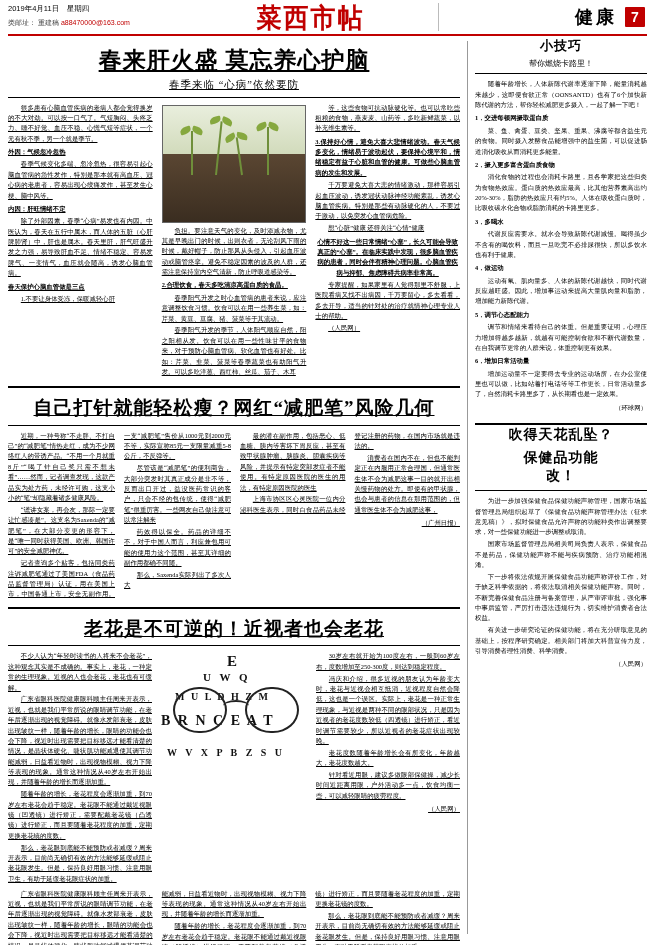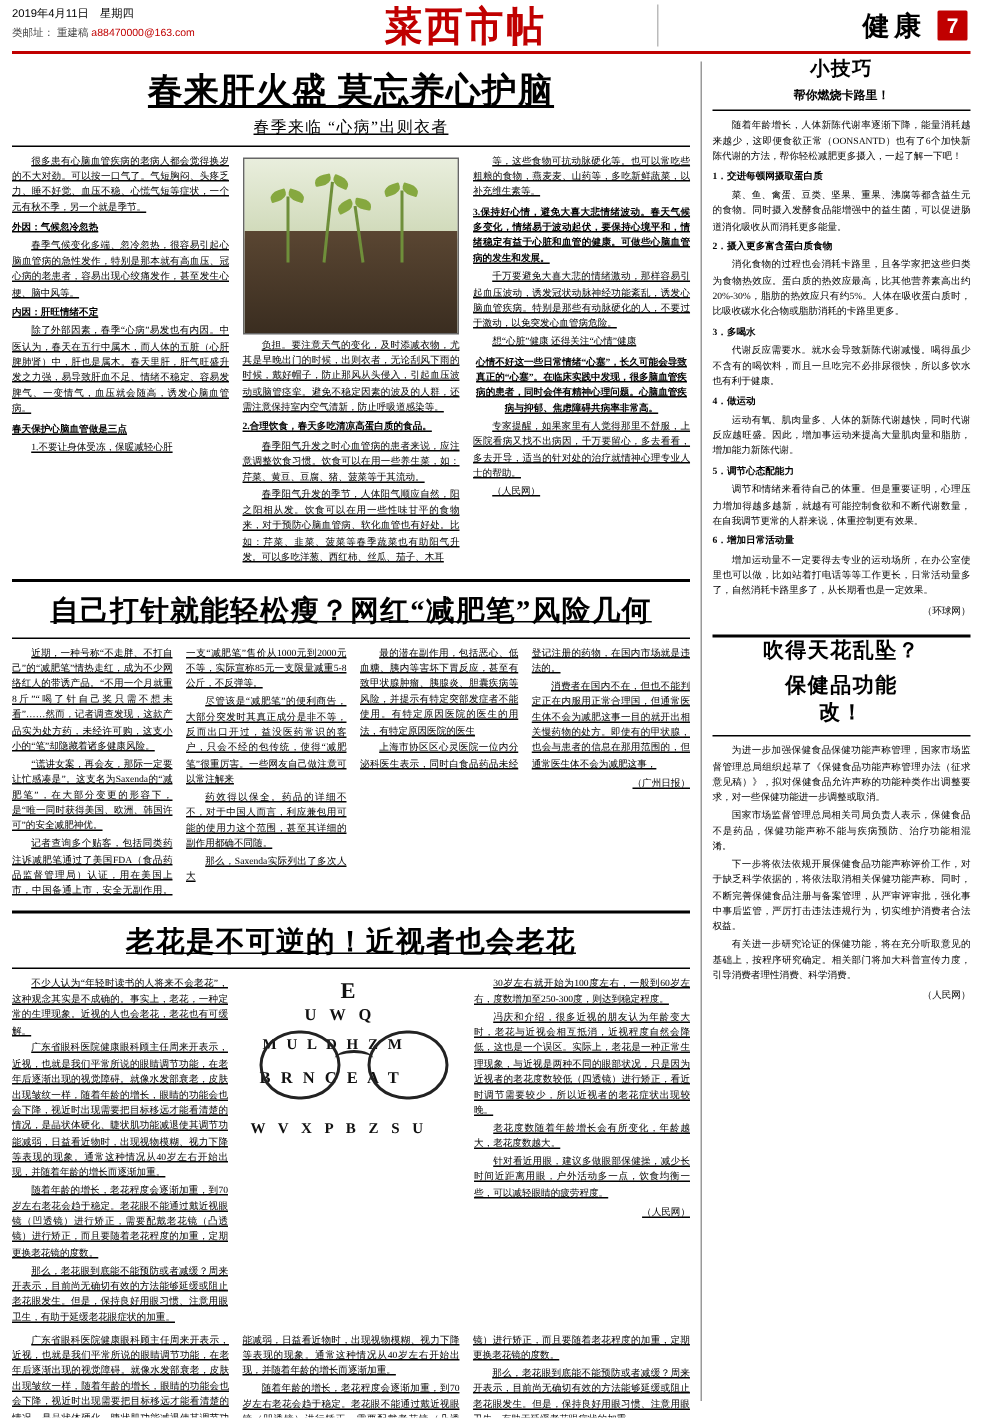--- a/index.html
+++ b/index.html
@@ -264,21 +264,20 @@
     font-weight: bold;
     font-size: 13px;
     line-height: 1.25;
     letter-spacing: 1px;
     margin: 2px 0 4px;
   }
   .side-sub {
     text-align: center;
     font-size: 8px;
     margin-bottom: 4px;
-    font-weight: bold;
   }
   .side-body {
     font-size: 6.4px;
     line-height: 1.62;
     text-align: justify;
     text-justify: inter-ideograph;
   }
   .side-body p { margin: 0 0 1.5px; text-indent: 2em; }
   .side-body p.sub { font-weight: bold; text-indent: 0; margin: 3px 0 2px; }
   .side-body p.sign { text-align: right; text-indent: 0; margin-top: 3px; }
@@ -315,21 +314,21 @@
       <div class="mh-pageno">7</div>
     </div>
   </div>
 
   <div class="body-wrap">
 
     <div class="col-main">
 
       <div>
         <div class="headline h-lead">春来肝火盛 莫忘养心护脑</div>
-        <div class="subhead">春季来临 “心病”出则衣者</div>
+        <div class="subhead">春季来临 “心病”依然要防</div>
         <div class="rule-thin"></div>
 
         <div style="display:flex; gap:9px;">
 
           <div style="width:146px;" class="cols">
             <p>很多患有心脑血管疾病的老病人都会觉得换岁的不大对劲。可以按一口气了。气短胸闷、头疼乏力、睡不好觉、血压不稳、心慌气短等症状，一个元有秋不季，另一个就是季节。</p>
             <p class="sub">外因：气候忽冷忽热</p>
             <p>春季气候变化多端、忽冷忽热，很容易引起心脑血管病的急性发作，特别是那本就有高血压、冠心病的老患者，容易出现心绞痛发作，甚至发生心梗、脑中风等。</p>
             <p class="sub">内因：肝旺情绪不定</p>
             <p>除了外部因素，春季“心病”易发也有内因。中医认为，春天在五行中属木，而人体的五脏（心肝脾肺肾）中，肝也是属木。春天里肝，肝气旺盛升发之力强，易导致肝血不足、情绪不稳定、容易发脾气、一变情气，血压就会随高，诱发心脑血管病。</p>
@@ -401,21 +400,21 @@
             <p>随着年龄的增长，老花程度会逐渐加重，到70岁左右老花会趋于稳定。老花眼不能通过戴近视眼镜（凹透镜）进行矫正，需要配戴老花镜（凸透镜）进行矫正，而且要随着老花程度的加重，定期更换老花镜的度数。</p>
             <p>那么，老花眼到底能不能预防或者减缓？周来开表示，目前尚无确切有效的方法能够延缓或阻止老花眼发生。但是，保持良好用眼习惯、注意用眼卫生，有助于延缓老花眼症状的加重。</p>
           </div>
 
           <div style="width:146px;">
             <div class="eyefig">
               <div class="eyechars">
                 <span style="left:66px; top:2px; font-size:15px;">E</span>
                 <span style="left:42px; top:20px; font-size:11px; letter-spacing:3px;">U  W  Q</span>
                 <span style="left:14px; top:40px; font-size:10px; letter-spacing:2px;">M  U  L  D  H  Z  M</span>
-                <span style="left:12px; top:62px; font-size:11px; letter-spacing:2px;">B  R  N  C  E  A  T</span>
+                <span style="left:0; top:62px; font-size:14px; letter-spacing:2px;">B  R  N  C  E  A  T</span>
                 <span style="left:6px; top:96px; font-size:10px; letter-spacing:3px;">W  V  X  P  B  Z  S  U</span>
               </div>
               <div class="glasses">
                 <div class="lens l"></div>
                 <div class="bridge"></div>
                 <div class="lens r"></div>
               </div>
             </div>
           </div>
 

